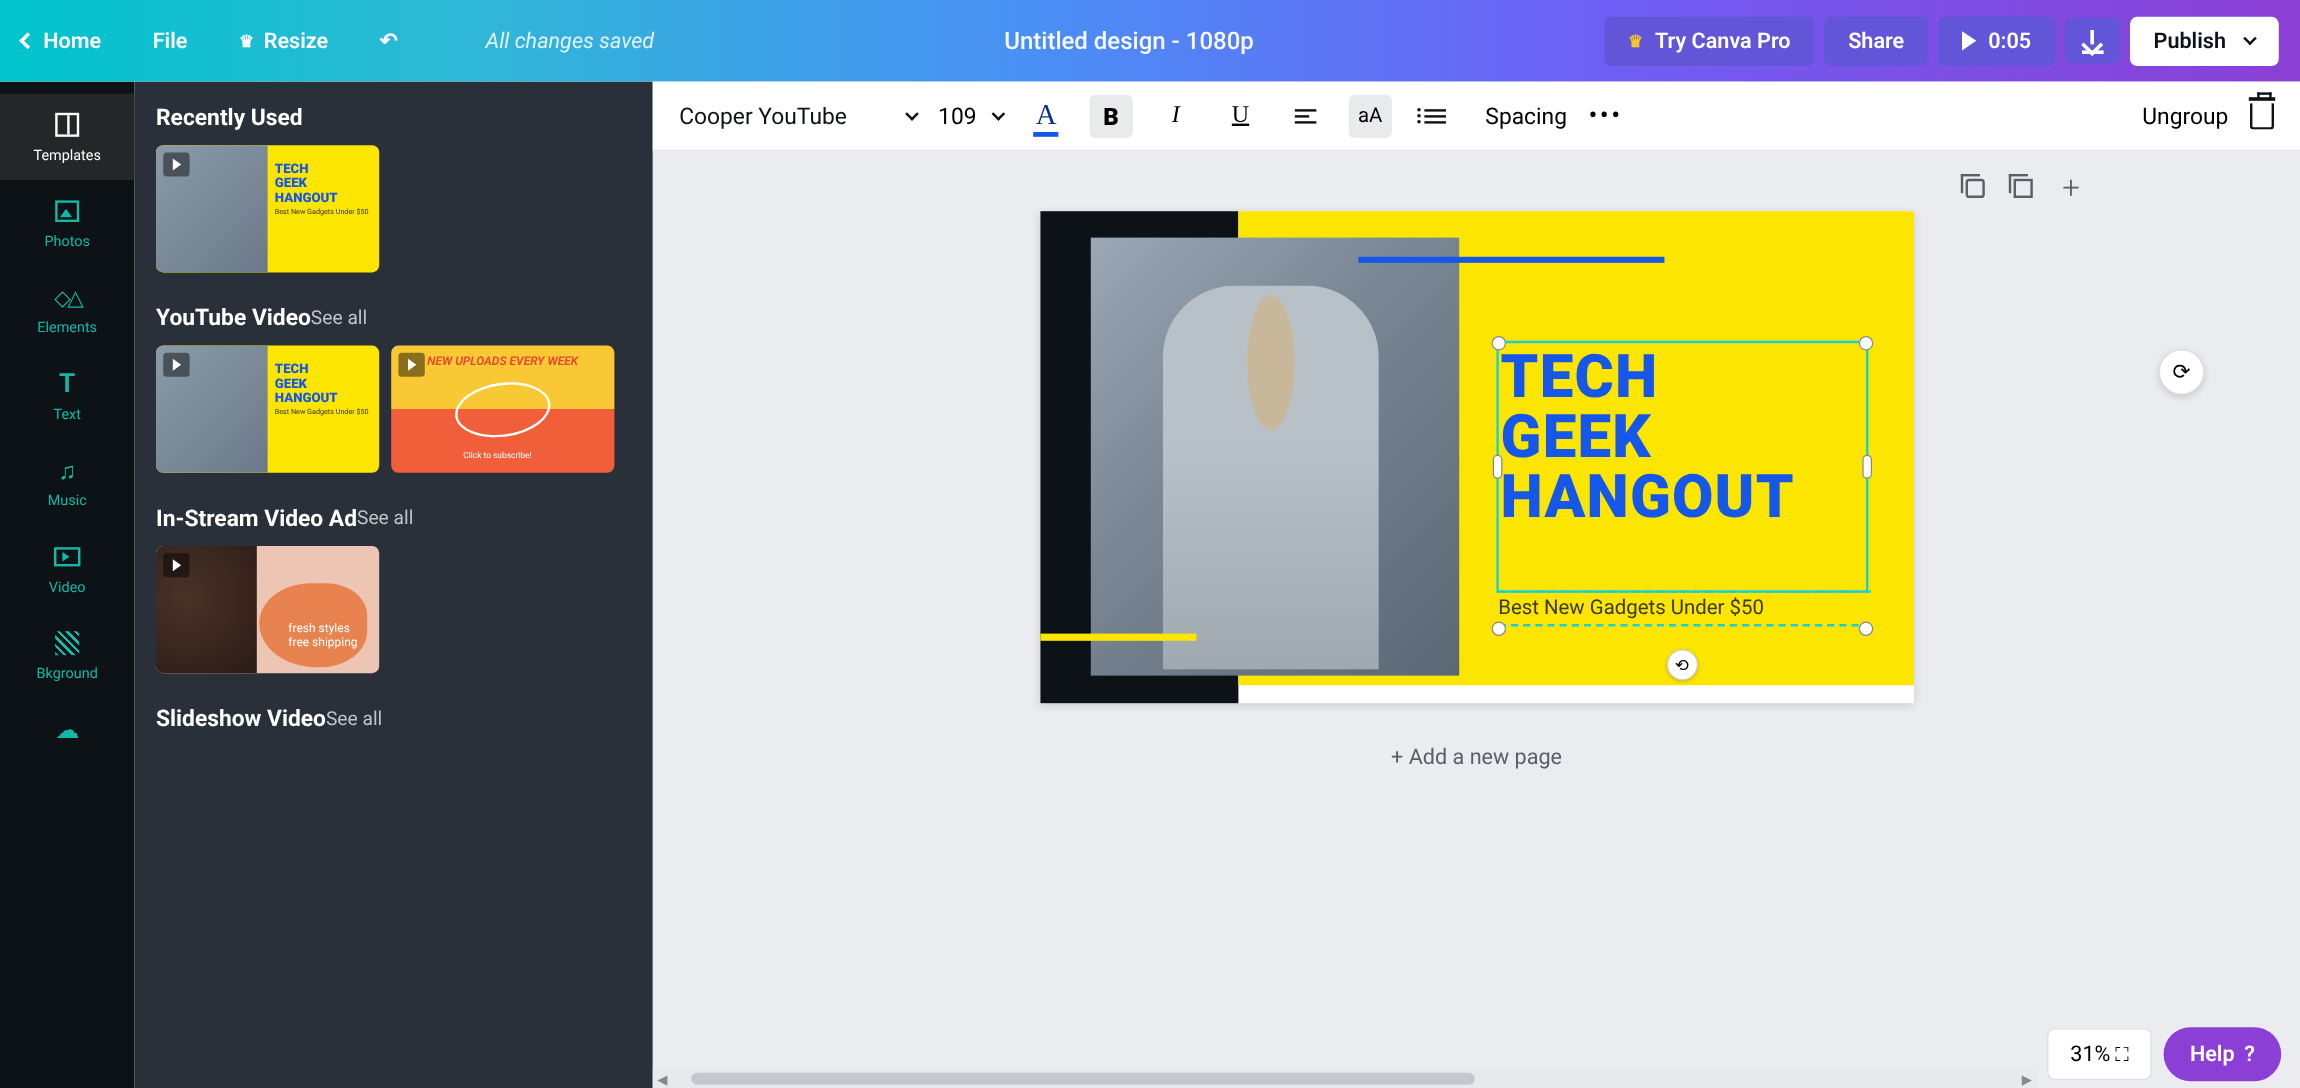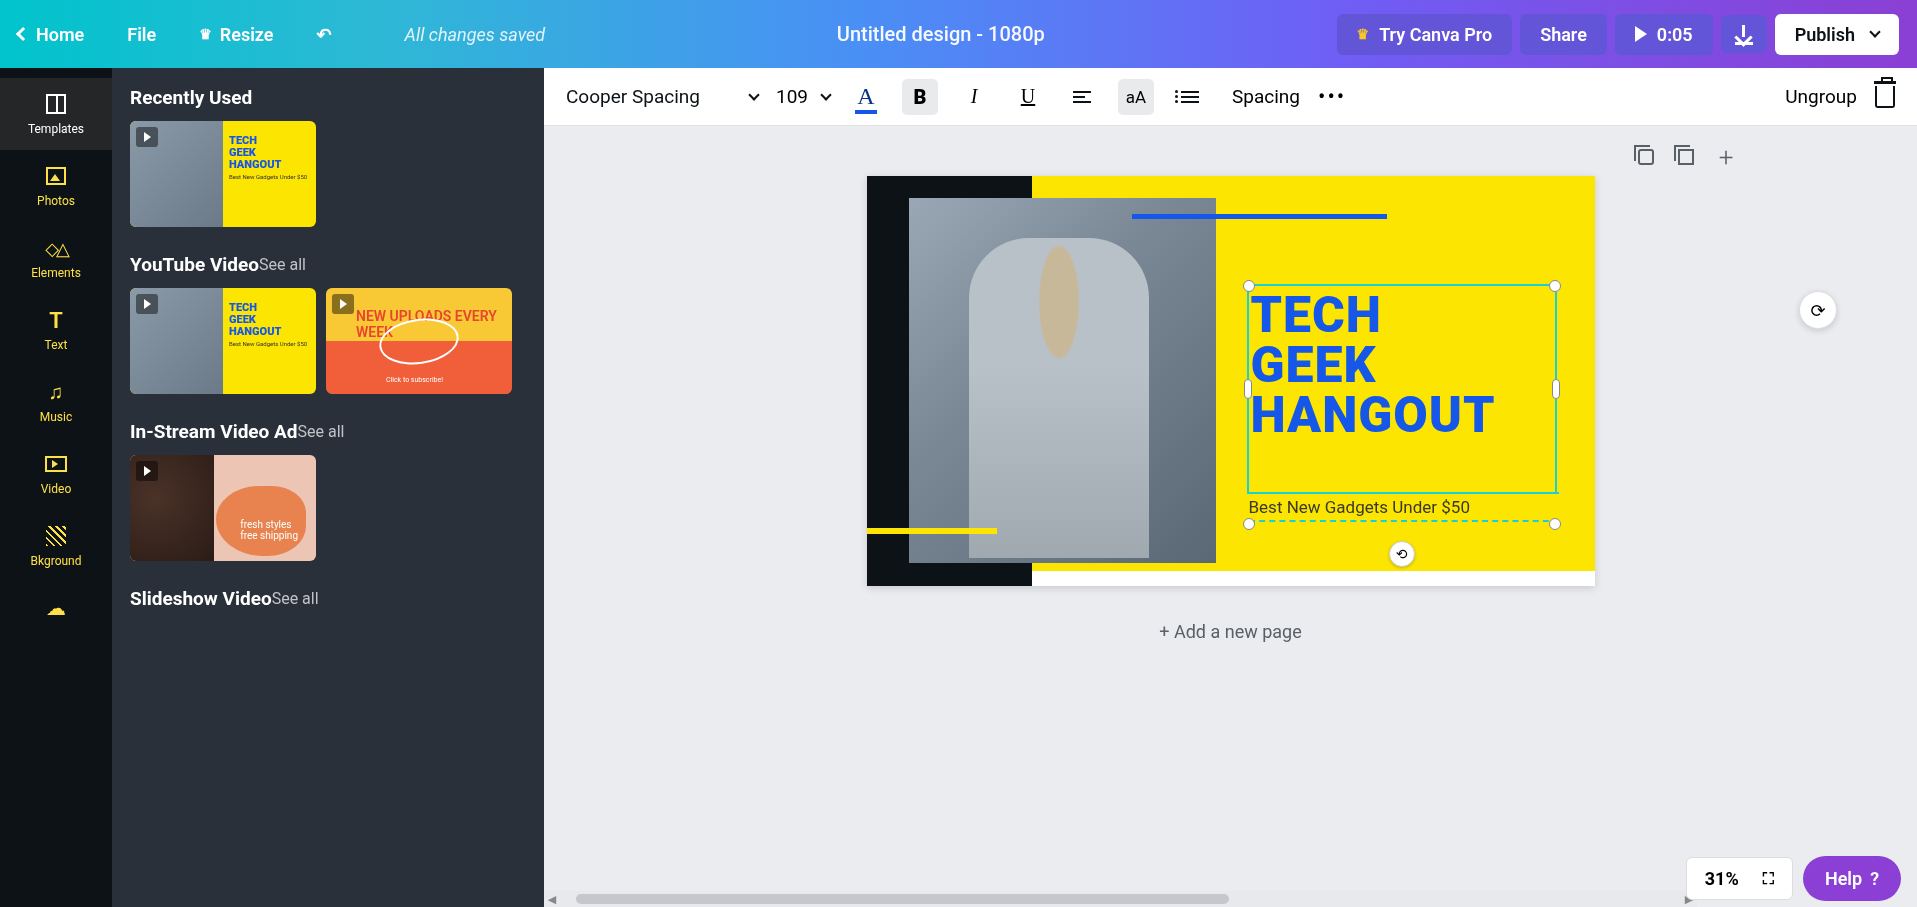--- a/index.html
+++ b/index.html
@@ -27,21 +27,21 @@
 .dl-icon::before{content:"";position:absolute;left:7px;top:0;width:3px;height:12px;background:#fff;}
 .dl-icon::after{content:"";position:absolute;left:2px;top:6px;width:10px;height:10px;border-right:3px solid #fff;border-bottom:3px solid #fff;transform:rotate(45deg);}
 .dl-bar{position:absolute;bottom:-2px;left:0;width:18px;height:3px;background:#fff;}
 .pub-chev{width:8px;height:8px;border-right:2px solid #0d1216;border-bottom:2px solid #0d1216;transform:rotate(45deg);margin-left:6px;margin-top:-4px;}
 
 
 .main{flex:1;display:flex;overflow:hidden;}
 
 
 .rail{width:112px;background:#0d1216;display:flex;flex-direction:column;padding-top:10px;}
-.rail-item{display:flex;flex-direction:column;align-items:center;gap:6px;padding:14px 4px;cursor:pointer;color:#fde047;}
+.rail-item{display:flex;flex-direction:column;align-items:center;gap:6px;padding:14px 4px;cursor:pointer;color:#14b8a6;}
 .rail-item.active{background:#252627;color:#fff;}
 .rail-icon{width:24px;height:24px;display:flex;align-items:center;justify-content:center;font-size:20px;}
 .rail-label{font-size:12px;}
 .grid-icon{width:20px;height:20px;border:2px solid currentColor;position:relative;}
 .grid-icon::after{content:"";position:absolute;left:50%;top:0;bottom:0;width:2px;background:currentColor;}
 .photo-icon{width:20px;height:18px;border:2px solid currentColor;position:relative;}
 .photo-icon::after{content:"";position:absolute;left:2px;bottom:2px;border-left:5px solid transparent;border-right:5px solid transparent;border-bottom:7px solid currentColor;}
 .shapes-icon{font-size:18px;letter-spacing:-3px;}
 .text-icon{font-size:22px;font-weight:600;}
 .music-icon{font-size:20px;}
@@ -69,21 +69,21 @@
 .thumb-badge{position:absolute;top:6px;left:6px;width:22px;height:20px;background:rgba(0,0,0,0.45);border-radius:3px;display:flex;align-items:center;justify-content:center;}
 .thumb-badge::after{content:"";border-left:7px solid #fff;border-top:5px solid transparent;border-bottom:5px solid transparent;}
 
 .thumb.tech{background:#fce500;display:flex;}
 .thumb.tech .t-left{width:50%;background:linear-gradient(135deg,#8a9aa8,#6b7a88);}
 .thumb.tech .t-right{padding:14px 6px;font-size:11px;font-weight:900;color:#1557e8;line-height:1.1;}
 .thumb.tech .t-sub{font-size:6px;color:#333;margin-top:3px;font-weight:400;}
 
 .thumb.uploads{background:linear-gradient(#f9c935 50%,#f05e3a 50%);display:flex;align-items:center;justify-content:center;position:relative;}
 .thumb.uploads .ellipse{width:80px;height:45px;border:2px solid #fff;border-radius:50%;transform:rotate(-8deg);}
-.thumb.uploads .u-text{position:absolute;top:8px;left:30px;font-size:14px;color:#e8442f;font-weight:600;margin-top:12px;}
+.thumb.uploads .u-text{position:absolute;top:8px;left:30px;font-size:10px;color:#e8442f;font-style:italic;font-weight:600;}
 .thumb.uploads .u-sub{position:absolute;bottom:10px;left:60px;font-size:7px;color:#fff;}
 
 .thumb.fresh{background:#edc5b5;display:flex;position:relative;}
 .thumb.fresh .f-left{width:45%;background:radial-gradient(circle at 30% 40%,#4a3228,#2a1c16);}
 .thumb.fresh .f-blob{position:absolute;right:10px;bottom:5px;width:90px;height:70px;background:#e8834f;border-radius:50% 40% 45% 55%;}
 .thumb.fresh .f-text{position:absolute;right:18px;bottom:20px;font-size:10px;color:#fff;text-align:left;z-index:2;}
 
 .thumb.urban{background:#1c1510;display:flex;position:relative;}
 .thumb.urban .u-left{width:50%;background:linear-gradient(#8a5a2a,#d89830);}
 .thumb.urban .u-person{position:absolute;left:20px;top:10px;width:40px;height:85px;background:#e8b020;border-radius:8px 8px 0 0;}
@@ -143,21 +143,21 @@
 .h-ml{top:50%;left:-5px;width:8px;height:20px;border-radius:4px;transform:translateY(-50%);}
 .h-mr{top:50%;right:-5px;width:8px;height:20px;border-radius:4px;transform:translateY(-50%);}
 .rotate-handle{position:absolute;bottom:-75px;left:50%;transform:translateX(-50%);width:26px;height:26px;background:#fff;border:1px solid #ccc;border-radius:50%;box-shadow:0 1px 3px rgba(0,0,0,0.2);display:flex;align-items:center;justify-content:center;font-size:14px;}
 
 .refresh-float{position:absolute;right:80px;top:165px;width:38px;height:38px;background:#fff;border:1px solid #ddd;border-radius:50%;box-shadow:0 2px 6px rgba(0,0,0,0.15);display:flex;align-items:center;justify-content:center;cursor:pointer;font-size:18px;}
 
 .add-page{width:728px;margin:14px auto 0;padding:20px;text-align:center;color:#5a6066;font-size:18px;border:1px solid transparent;cursor:pointer;}
 
 
 .bottombar{position:absolute;bottom:0;right:0;left:0;display:flex;align-items:center;justify-content:flex-end;padding:6px 16px;gap:10px;}
-.zoom-box{background:#fff;border:1px solid #ddd;border-radius:6px;padding:10px 18px;font-size:18px;font-weight:700;display:flex;align-items:center;gap:24px;cursor:pointer;}
+.zoom-box{background:#fff;border:1px solid #ddd;border-radius:6px;padding:10px 18px;font-size:18px;font-weight:400;display:flex;align-items:center;gap:4px;cursor:pointer;}
 .expand-icon{font-size:16px;}
 .help-btn{background:#8b3fd4;color:#fff;padding:12px 22px;border-radius:24px;font-size:18px;font-weight:600;display:flex;align-items:center;gap:8px;cursor:pointer;}
 .hscroll{position:absolute;bottom:0;left:0;right:220px;height:16px;background:#e8e9ec;display:flex;align-items:center;}
 .hscroll-track{flex:1;height:10px;margin:0 16px;position:relative;}
 .hscroll-thumb{position:absolute;left:0;width:60%;height:10px;background:#c5c7cc;border-radius:5px;}
 .hscroll-arrow{width:16px;height:16px;display:flex;align-items:center;justify-content:center;color:#888;cursor:pointer;font-size:11px;}
 </style>
 </head>
 <body>
 
@@ -327,21 +327,21 @@
           </div>
         </div>
       </div>
 
     </div>
 
     <div class="canvas-area">
 
       <div class="toolbar">
         <div class="tool-font">
-          <span>Cooper Spacing</span>
+          <span>Cooper YouTube</span>
           <span class="tool-chev"></span>
         </div>
         <div class="tool-size">
           <span>109</span>
           <span class="tool-chev"></span>
         </div>
         <div class="tool-icon">
             <span class="color-A">A</span>
           </div>
         <div class="tool-icon active">

